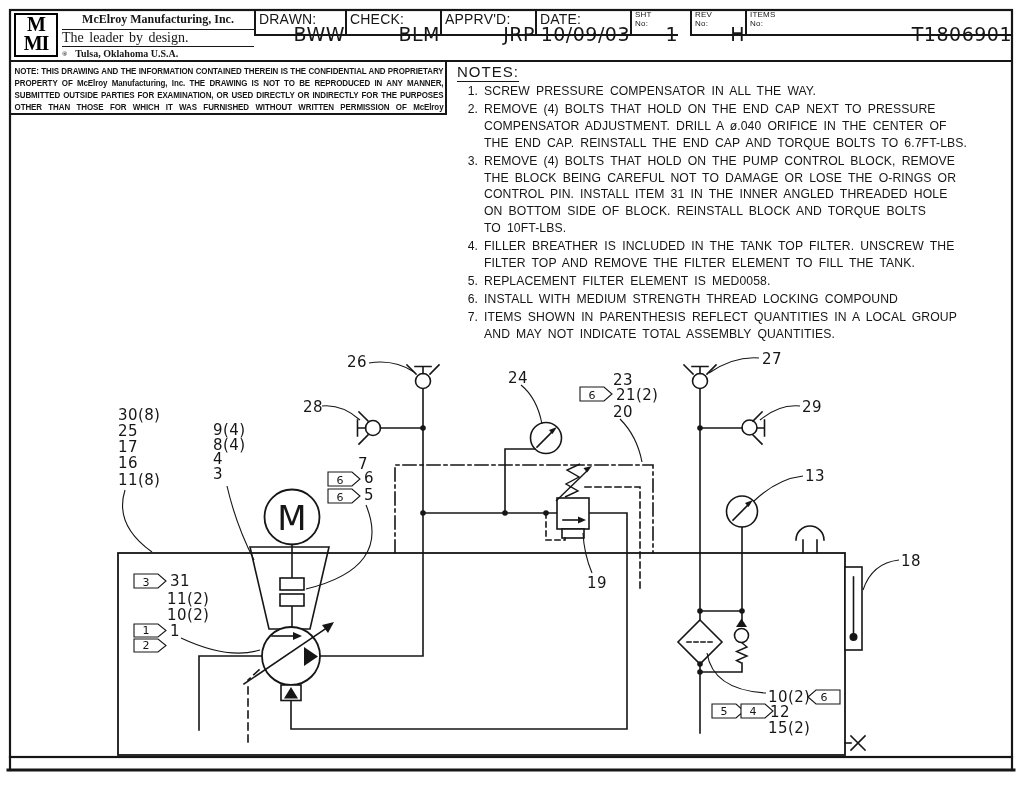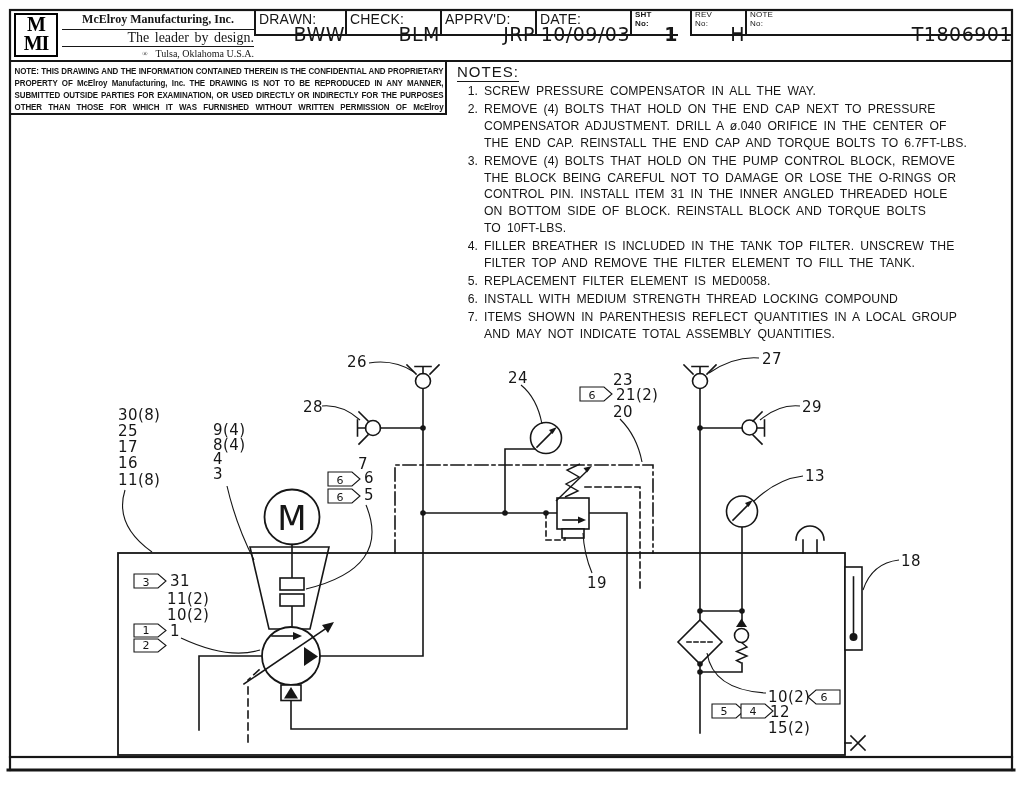--- a/index.html
+++ b/index.html
@@ -15,22 +15,22 @@
   .val{position:absolute;top:13px;left:0;width:100%;text-align:right;font-size:19px;
        font-family:"DejaVu Sans",sans-serif;letter-spacing:.5px;}
   .val.sm{padding-left:16px;box-sizing:border-box;}
   #company{position:absolute;left:0;top:0;width:244px;height:52px;}
   #logo{position:absolute;left:4px;top:3px;width:44px;height:44px;border:2.5px solid #000;
         box-sizing:border-box;text-align:center;font-family:"Liberation Serif",serif;
         font-weight:900;font-size:20px;line-height:19px;letter-spacing:-1px;color:#000;}
   #ctext{position:absolute;left:52px;top:0;width:192px;height:52px;font-family:"Liberation Serif",serif;}
   #cname{height:19px;border-bottom:1.5px solid #161616;font-weight:700;font-size:12px;
          text-align:center;line-height:18px;}
-  #ctag{height:16px;border-bottom:1.5px solid #161616;font-size:14px;text-align:right;line-height:15px;word-spacing:2px;}
-  #cloc{height:14px;font-size:10px;font-weight:400;text-align:right;line-height:13px;}
+  #ctag{height:16px;border-bottom:1.5px solid #161616;font-size:14px;text-align:left;line-height:15px;word-spacing:2px;}
+  #cloc{height:14px;font-size:10px;font-weight:700;text-align:left;line-height:13px;}
   #cloc .reg{font-size:7px;vertical-align:1px;margin-right:8px;}
   #titlerow{position:absolute;left:244px;top:26px;width:758px;height:26px;box-sizing:border-box;
             border-left:2px solid #161616;font-size:14.5px;line-height:25px;padding-left:9px;
             letter-spacing:.4px;word-spacing:7px;font-family:"DejaVu Sans",sans-serif;}
   #titlerow .reg{font-size:9px;vertical-align:5px;word-spacing:0;}
   
   #conf{position:absolute;left:10px;top:62px;width:437px;height:53px;box-sizing:border-box;
         border-right:2px solid #161616;border-bottom:2px solid #161616;overflow:hidden;}
   #conf-inner{width:474px;transform:scaleX(.905);transform-origin:0 0;padding:3px 4px 0 5px;
         font-size:8.8px;font-weight:600;line-height:12px;text-align:justify;letter-spacing:-.1px;}
@@ -85,30 +85,30 @@
       <span class="val">BLM</span>
     </div>
     <div class="cell" style="left:430px;width:95px;">
       <span class="lbl">APPRV'D:</span>
       <span class="val">JRP</span>
     </div>
     <div class="cell" style="left:525px;width:95px;">
       <span class="lbl">DATE:</span>
       <span class="val">10/09/03</span>
     </div>
-    <div class="cell" style="left:620px;width:48px;font-weight:bold;">
+    <div class="cell" style="left:620px;width:48px;">
       <span class="lbl2"><span>SHT</span><br><span>No:</span></span>
       <span class="val sm">1</span>
     </div>
     <div class="cell" style="left:680px;width:55px;">
       <span class="lbl2"><span>REV</span><br><span>No:</span></span>
       <span class="val sm">H</span>
     </div>
     <div class="cell" style="left:735px;width:267px;">
-      <span class="lbl2"><span>NOTE</span><br><span>No:</span></span>
+      <span class="lbl2"><span>ITEMS</span><br><span>No:</span></span>
       <span class="val sm">T1806901</span>
     </div>
   </div>
 
   <div id="conf">
     <div id="conf-inner">NOTE: THIS DRAWING AND THE INFORMATION CONTAINED THEREIN IS THE CONFIDENTIAL AND PROPRIETARY PROPERTY OF McElroy Manufacturing, Inc. THE DRAWING IS NOT TO BE REPRODUCED IN ANY MANNER, SUBMITTED OUTSIDE PARTIES FOR EXAMINATION, OR USED DIRECTLY OR INDIRECTLY FOR THE PURPOSES OTHER THAN THOSE FOR WHICH IT WAS FURNISHED WITHOUT WRITTEN PERMISSION OF McElroy Manufacturing, Inc.</div>
   </div>
 
   <div id="notes">
     <div id="notes-h">NOTES:</div>

